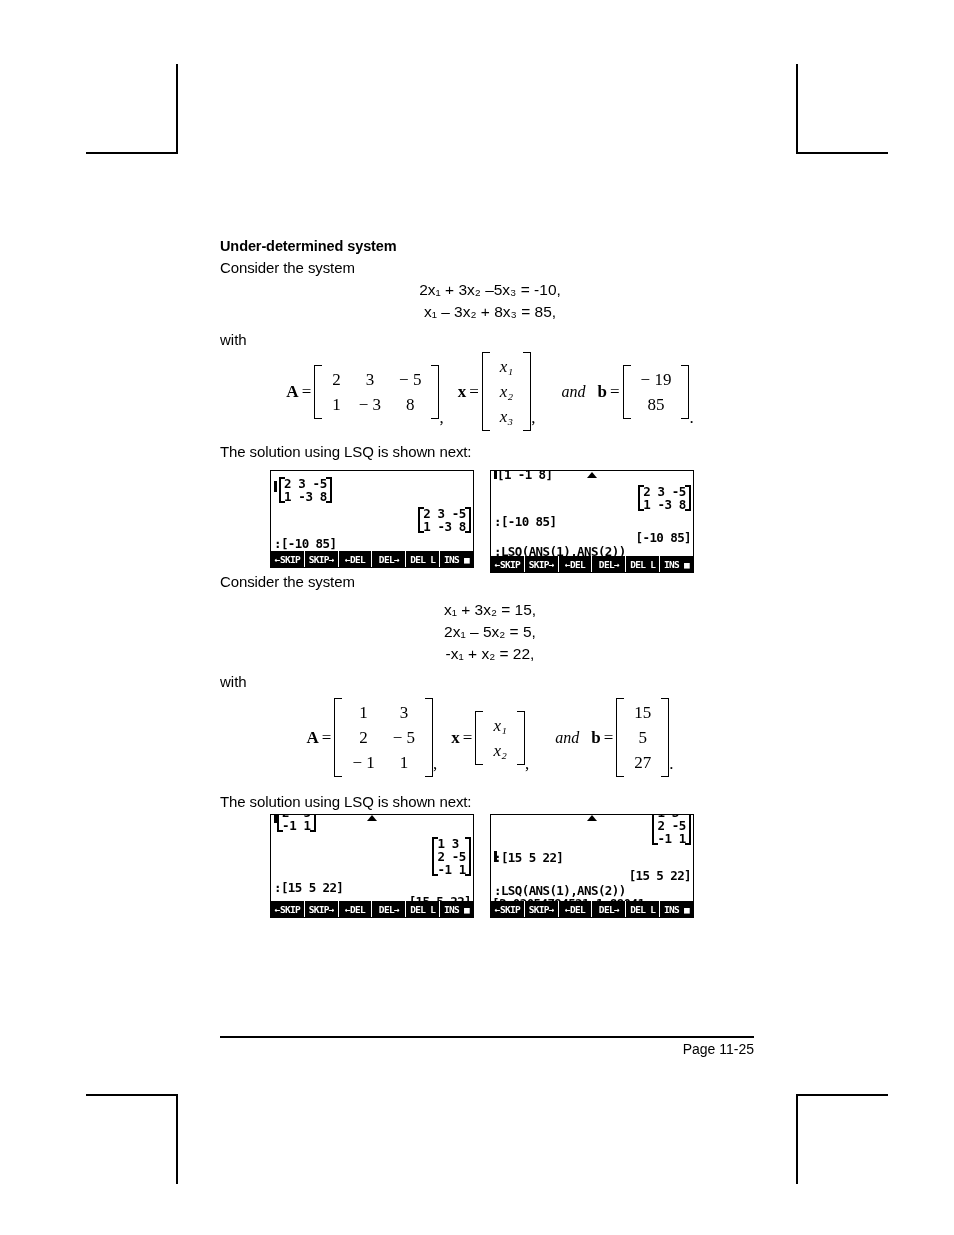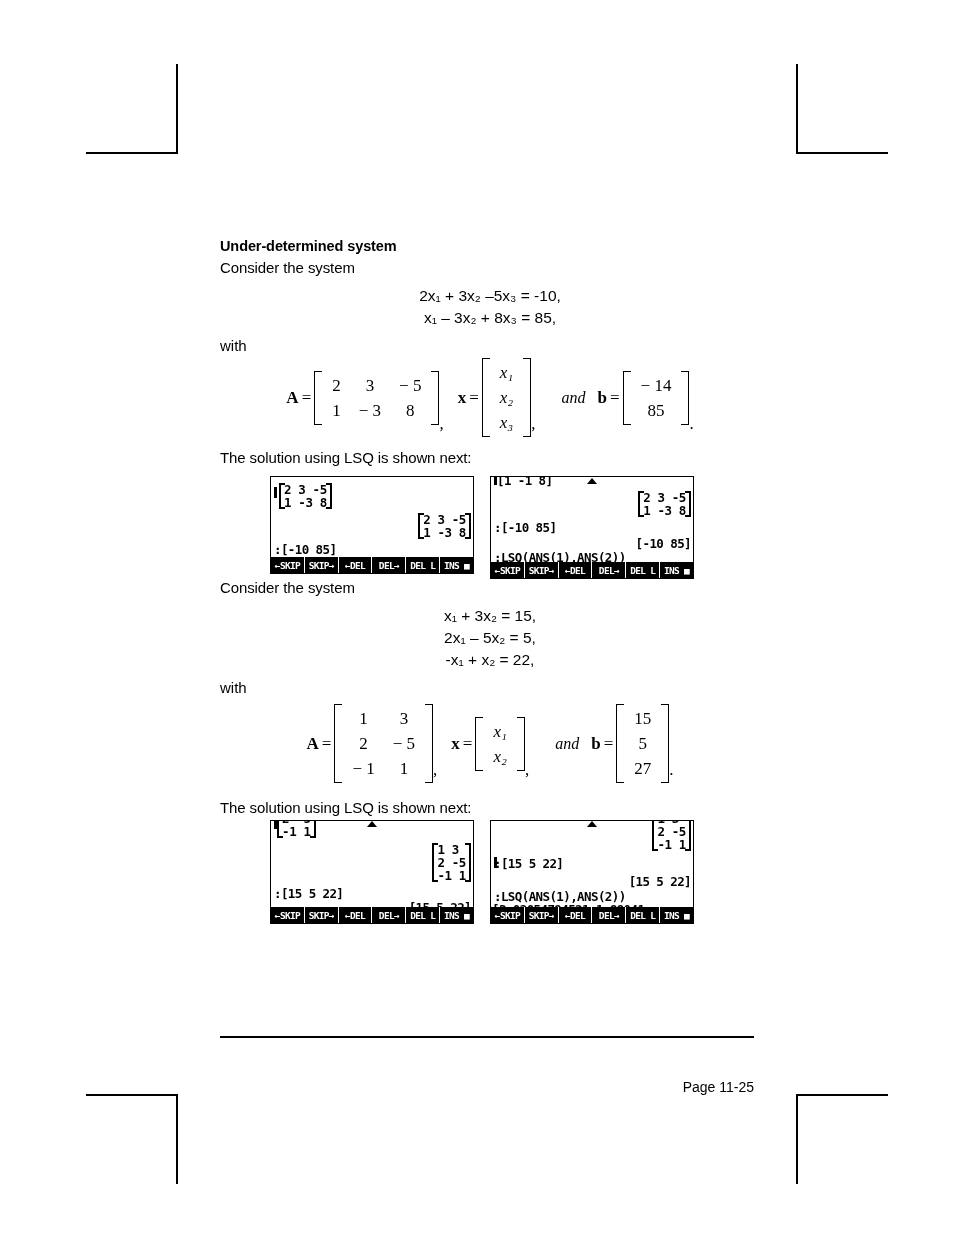--- a/index.html
+++ b/index.html
@@ -208,21 +208,21 @@
     position: absolute;
     left: 220px;
     top: 1036px;
     width: 534px;
     height: 2px;
     background: #000;
   }
   .footer-text {
     position: absolute;
     left: 220px;
-    top: 1079px;
+    top: 1041px;
     width: 534px;
     text-align: right;
     font-size: 14px;
     font-family: "Liberation Sans", sans-serif;
   }
 </style>
 </head>
 <body>
 
 <div class="crop crop-v" style="left:176px; top:64px;"></div>
@@ -232,21 +232,21 @@
 <div class="crop crop-v" style="left:176px; top:1094px;"></div>
 <div class="crop crop-h" style="left:86px; top:1094px;"></div>
 <div class="crop crop-v" style="left:796px; top:1094px;"></div>
 <div class="crop crop-h" style="left:796px; top:1094px;"></div>
 
 <div class="page">
 
   <h3 class="sec-head">Under-determined system</h3>
   <p class="para">Consider the system</p>
 
-  <div class="eqblock" style="margin-top:9px;">
+  <div class="eqblock" style="margin-top:3px;">
     <span class="line">2x₁ + 3x₂ –5x₃ = -10,</span>
     <span class="line">x₁ – 3x₂ + 8x₃ = 85,</span>
   </div>
 
   <p class="with-word" style="margin-top:8px;">with</p>
 
   <div class="mrow" style="margin-top:4px;">
     <span class="lbl">A</span>
     <span class="eqsign">=</span>
     <span class="bracket">
@@ -287,21 +287,21 @@
     <span class="comma">,</span>
 
     <span class="ital">and</span>
 
     <span class="lbl">b</span>
     <span class="eqsign">=</span>
     <span class="bracket">
       <table class="mtab">
         <tbody>
             <tr>
-              <td>− 14</td>
+              <td>− 19</td>
             </tr>
         <tr>
               <td>85</td>
             </tr>
       </tbody>
         </table>
     </span>
     <span class="period">.</span>
   </div>
 

